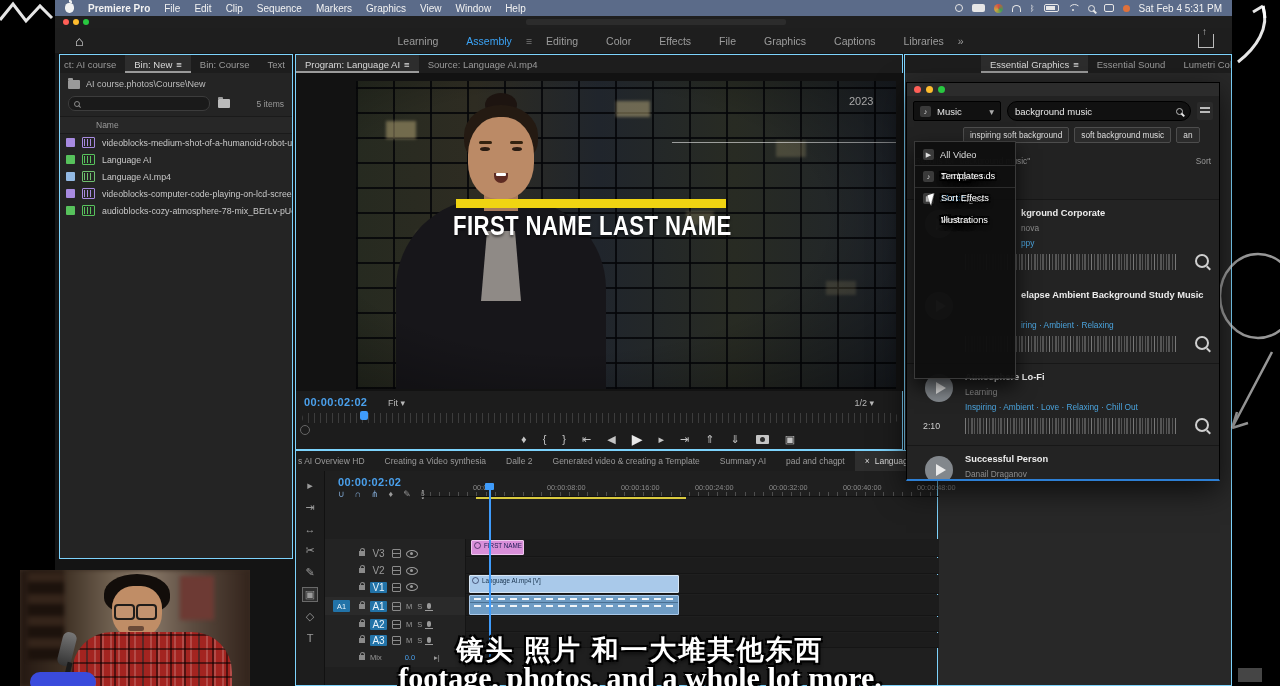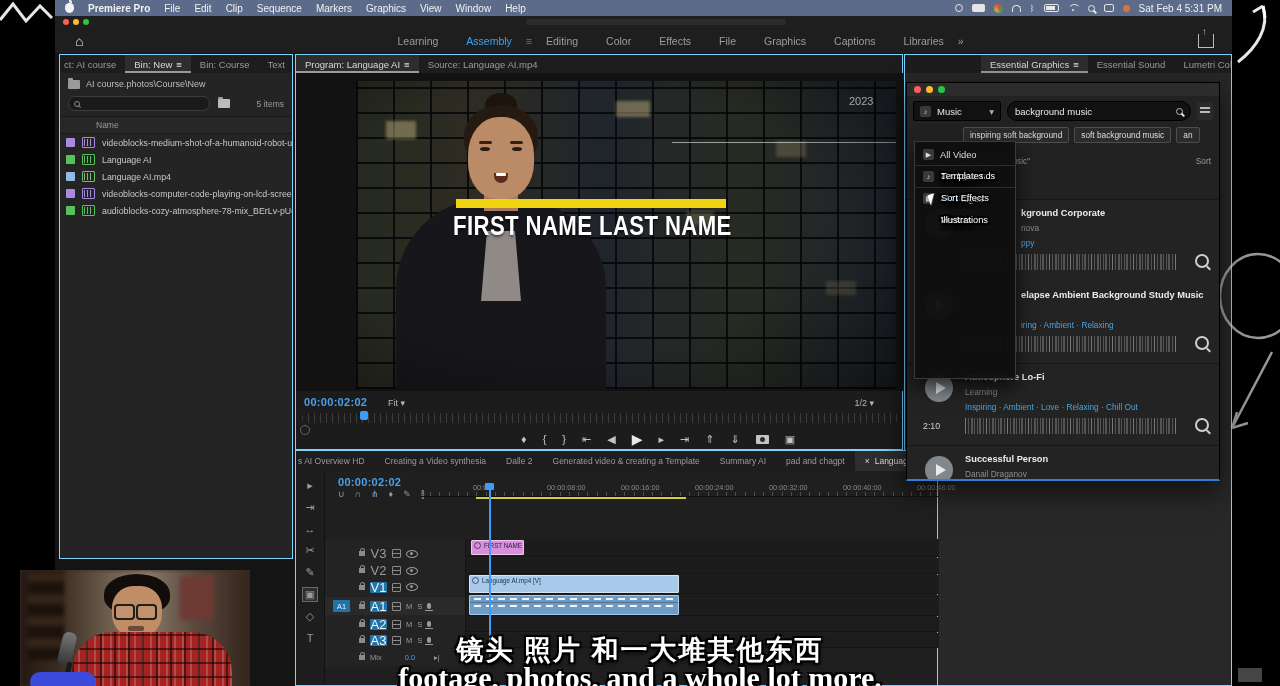--- a/index.html
+++ b/index.html
@@ -119,21 +119,21 @@
   .ttab{padding:0 10px;height:100%;display:flex;align-items:center;gap:5px;font-size:8.5px;color:#9a9a9a;white-space:nowrap}
   .ttab.active{background:#2e2e2e;color:#d8d8d8}
   .tools{position:absolute;left:0;top:20px;width:28px;bottom:0;background:#1d1d1d;border-right:1px solid #111;
     display:flex;flex-direction:column;align-items:center;gap:9px;padding-top:8px;color:#9b9b9b;font-size:11px}
   .tool.hl{outline:1px solid #6a6a6a;background:#2e2e2e;padding:0 2px}
   .ruler{position:absolute;height:14px;border-bottom:1px solid #111;
     background-image:repeating-linear-gradient(90deg,#4e4e4e 0 1px,transparent 1px 9.25px);background-size:100% 4px;background-position:0 100%;background-repeat:no-repeat}
   .rlabel{position:absolute;top:1px;font-size:7.3px;color:#8a8a8a;white-space:nowrap}
   .trackhdr{position:absolute;background:#232323;border-right:1px solid #141414}
   .trow{position:absolute;left:0;width:100%;display:flex;align-items:center;font-size:7.5px;color:#9a9a9a;gap:5px;padding-left:34px;box-sizing:border-box}
-  .tname{width:17px;height:11px;display:flex;align-items:center;justify-content:center;border-radius:1px;font-size:13px}
+  .tname{width:17px;height:11px;display:flex;align-items:center;justify-content:center;border-radius:1px;font-size:10px}
   .tname.on{background:#2273a8;color:#eaf4fb}
   .patch{position:absolute;left:8px;width:17px;height:12px;background:#2273a8;color:#eaf4fb;border-radius:1px;
     display:flex;align-items:center;justify-content:center;font-size:7.3px}
   .lockic{width:6px;height:5px;background:#8a8a8a;position:relative;flex:0 0 6px}
   .lockic:before{content:"";position:absolute;top:-3px;left:1px;width:3px;height:3px;border:1px solid #8a8a8a;border-bottom:none;border-radius:3px 3px 0 0}
   .syncic{width:9px;height:9px;border:1px solid #8a8a8a;border-radius:1px;box-sizing:border-box;background:
     linear-gradient(0deg,transparent 45%,#8a8a8a 45% 55%,transparent 55%)}
   .eyeic{width:10px;height:6px;border:1px solid #9a9a9a;border-radius:50%;position:relative}
   .eyeic:after{content:"";position:absolute;left:3px;top:1px;width:3px;height:3px;background:#9a9a9a;border-radius:50%}
   .micic{width:4px;height:6px;background:#9a9a9a;border-radius:2px;position:relative}

